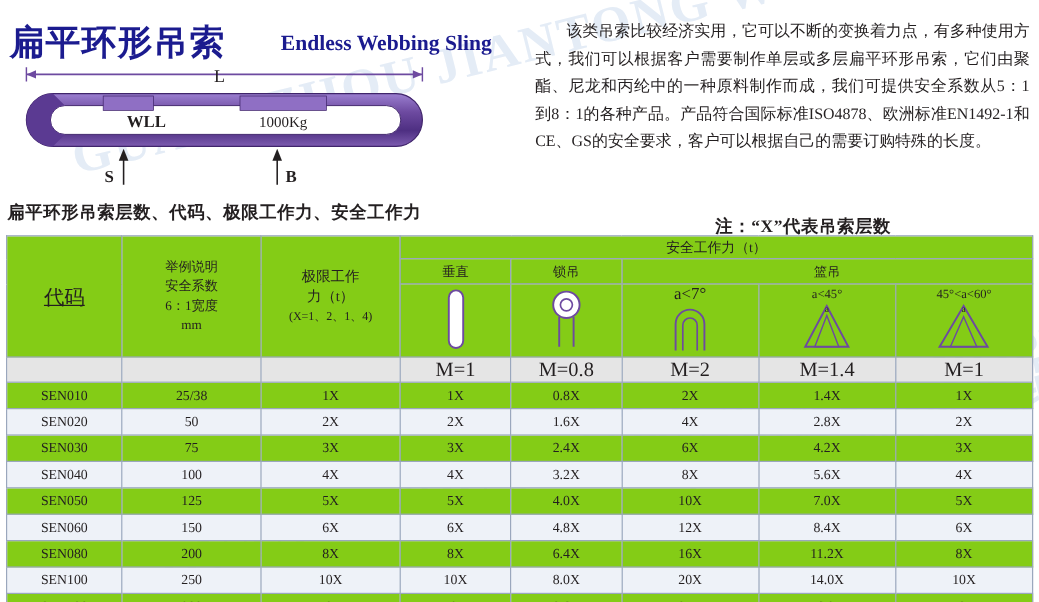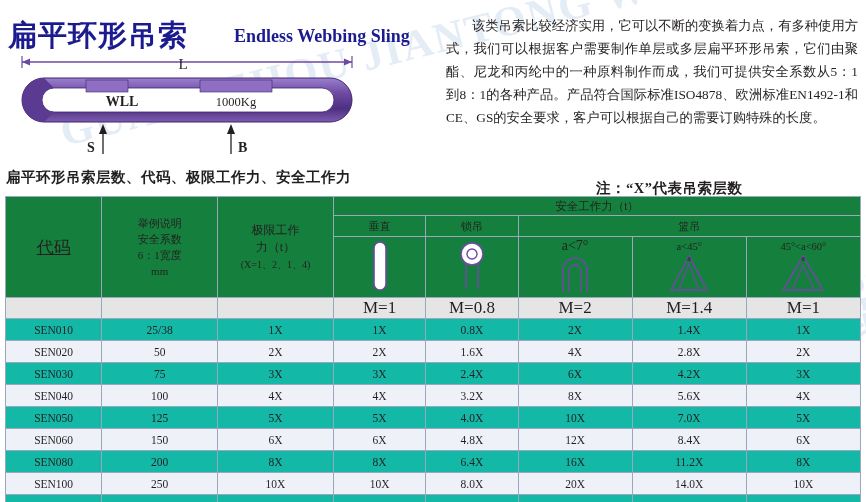--- a/index.html
+++ b/index.html
@@ -135,29 +135,29 @@
     font-family: "Liberation Serif", serif;
     font-size: 11.5px;
     color: #231f20;
   }
   table.spec td, table.spec th {
     border: 1px solid #9aa7bd;
     text-align: center;
     vertical-align: middle;
     padding: 0;
   }
-  .hdr { background: #15803d; font-weight: normal; }
+  .hdr { background: #84cc16; font-weight: normal; }
   .hdr-code { height: 96px; font-size: 17px; text-decoration: underline; }
   .hdr-ex { font-size: 11px; line-height: 16px; }
   .hdr-wll { font-size: 12px; line-height: 17px; }
   .hdr-safe { height: 18px; font-size: 11.5px; }
   .hdr-sub { height: 20px; font-size: 11px; }
   .hdr-pic { height: 60px; }
   .hdr-m { height: 17px; font-size: 17px; background: #e5e5e5; }
-  .row-a { background: #14b8a6; }
+  .row-a { background: #84cc16; }
   .row-b { background: #eef2f8; padding-left: 16px; }
   .spec tbody td { height: 21px; font-size: 11.5px; }
   .firstcol { width: 96px; }
   .col2 { width: 116px; }
   .col3 { width: 116px; }
   .col4 { width: 92px; }
   .col5 { width: 92px; }
   .col6 { width: 114px; }
   .col7 { width: 114px; margin-left: 23px; }
   .col8 { width: 114px; }

